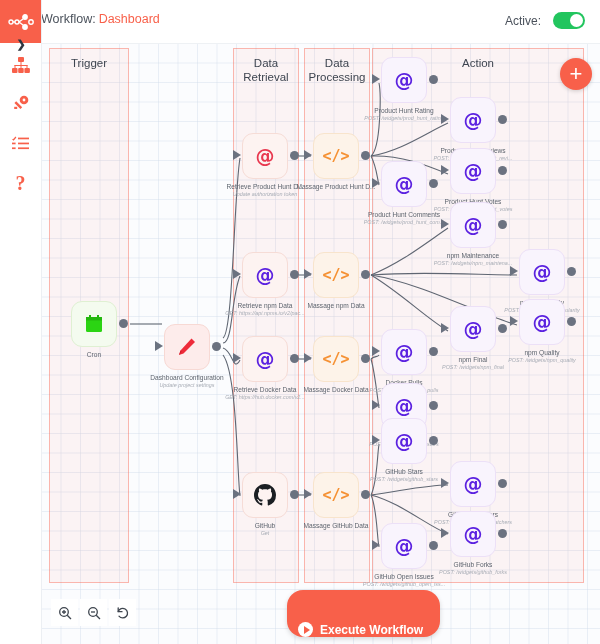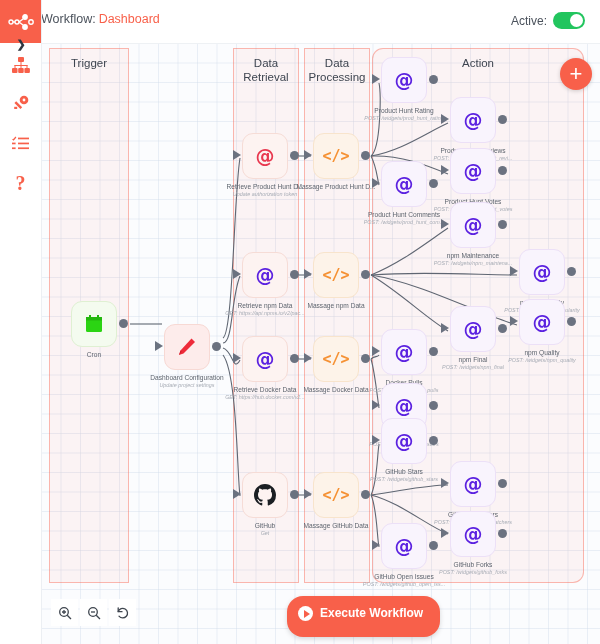--- a/index.html
+++ b/index.html
@@ -41,21 +41,21 @@
     position:absolute;left:41px;top:0;right:0;height:43px;
     background:#fff;border-bottom:1px solid #eef1f4;z-index:30;
   }
   #wf-title-wrap{
     position:absolute;left:0;right:0;top:12px;
     font-size:12.5px;color:#555c66;
   }
   #wf-title-label{color:#4b525c;}
   #wf-title-name{color:#f8604a;margin-left:3px;}
   #active-wrap{
-    position:absolute;right:15px;top:12px;display:flex;align-items:center;gap:6px;
+    position:absolute;right:15px;top:12px;display:flex;align-items:center;gap:12px;
   }
   #active-label{font-size:12px;color:#4b525c;}
   #active-toggle{
     width:32px;height:17px;border-radius:9px;background:#22c55e;position:relative;
   }
   #active-toggle::after{
     content:"";position:absolute;right:2px;top:2px;width:13px;height:13px;
     border-radius:50%;background:#fff;
   }
 
@@ -125,22 +125,22 @@
   }
 
   
   #zoom-bar{position:absolute;left:10px;bottom:18px;display:flex;gap:2px;z-index:25;}
   .zbtn{
     width:27px;height:27px;background:#fff;display:flex;align-items:center;justify-content:center;
     color:#3f464f;font-size:13px;
   }
   #exec-btn{
     position:absolute;left:246px;bottom:7px;height:31px;border-radius:16px;
-    background:#f8604a;color:#fff;display:flex;align-items:flex-start;gap:7px;
-    padding:10px 17px 0 11px;font-size:12px;font-weight:bold;z-index:25;
+    background:#f8604a;color:#fff;display:flex;align-items:flex-end;gap:7px;
+    padding:16px 17px 0 11px;font-size:12px;font-weight:bold;z-index:25;
     box-shadow:0 2px 5px rgba(0,0,0,.15);
   }
   #exec-play{
     width:15px;height:15px;border-radius:50%;background:#fff;
     display:flex;align-items:center;justify-content:center;
   }
   #exec-play::after{
     content:"";width:0;height:0;margin-left:2px;
     border-top:4px solid transparent;border-bottom:4px solid transparent;
     border-left:6px solid #f8604a;
@@ -215,21 +215,21 @@
 
     <div class="lane" style="left:8px;width:78px;">
       <div class="lane-title">Trigger</div>
     </div>
     <div class="lane" style="left:192px;width:64px;">
       <div class="lane-title">Data<br>Retrieval</div>
     </div>
     <div class="lane" style="left:263px;width:64px;">
       <div class="lane-title">Data<br>Processing</div>
     </div>
-    <div class="lane" style="left:331px;width:210px;border-radius:11px;">
+    <div class="lane" style="left:331px;width:210px;">
       <div class="lane-title">Action</div>
     </div>
 
     <svg id="edges">
       <g stroke="#5f6672" stroke-width="1.1" fill="none">
 
         <path d="M89 281 L121 281"></path>
 
         <path d="M182 295 C192 290 193 150 199 115"></path>
         <path d="M182 300 C192 300 190 255 199 233"></path>

